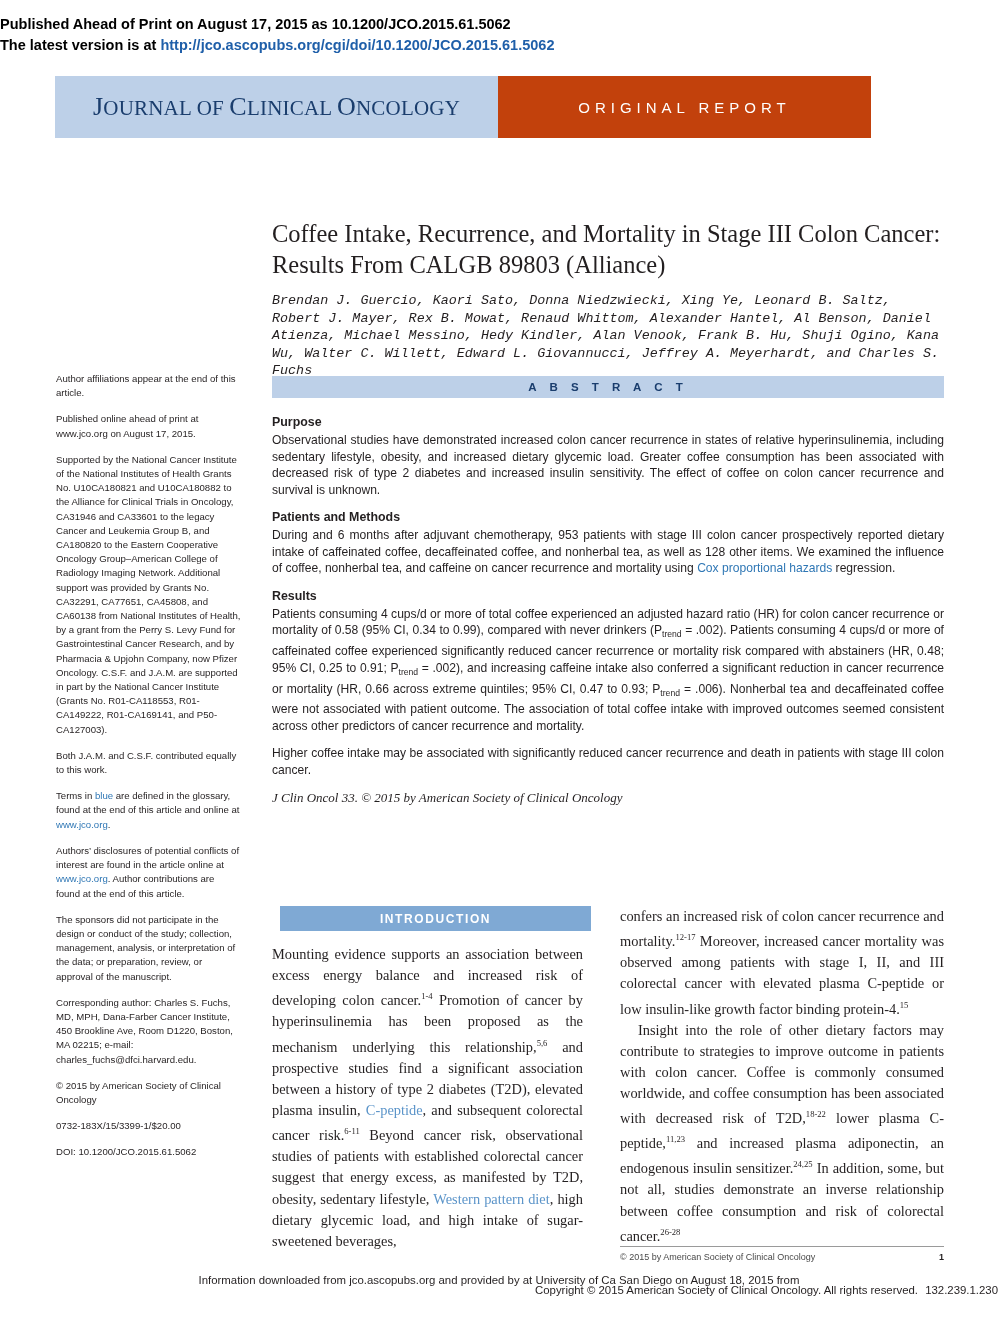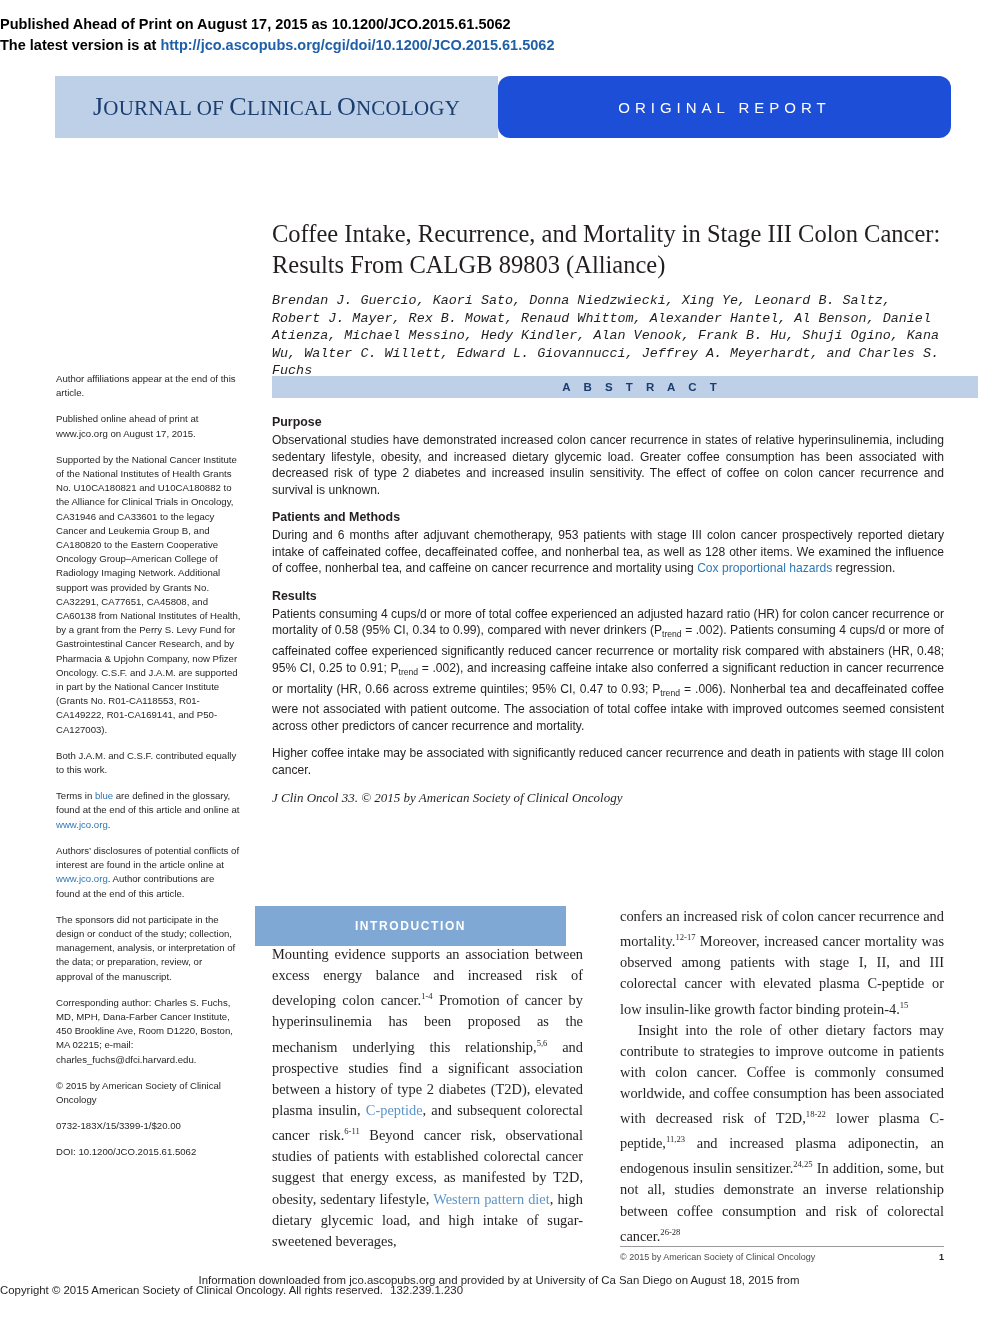--- a/index.html
+++ b/index.html
@@ -35,21 +35,21 @@
   .stamp a {
     color: #1f5fa9;
     text-decoration: none;
   }
 
   
   .masthead {
     position: absolute;
     top: 76px;
     left: 55px;
-    width: 896px;
+    width: 816px;
     height: 62px;
     display: flex;
   }
   .masthead-left {
     width: 443px;
     background: #bdd0e8;
     display: flex;
     align-items: center;
     justify-content: center;
   }
@@ -57,25 +57,24 @@
     font-family: "Liberation Serif", serif;
     color: #1a3d6d;
     font-size: 21px;
     letter-spacing: 0.2px;
   }
   .masthead-left .jrn .cap {
     font-size: 26px;
   }
   .masthead-right {
     flex: 1;
-    background: #1d4ed8;
+    background: #c2410c;
     display: flex;
     align-items: center;
     justify-content: center;
-    border-radius: 12px;
   }
   .masthead-right .orep {
     font-family: "Liberation Sans", sans-serif;
     color: #ffffff;
     font-size: 15px;
     letter-spacing: 5px;
     font-weight: 500;
   }
 
   
@@ -124,21 +123,20 @@
   .abstract-bar {
     position: absolute;
     top: 376px;
     left: 272px;
     width: 672px;
     height: 22px;
     background: #bdd0e8;
     display: flex;
     align-items: center;
     justify-content: center;
-    padding-left: 34px;
   }
   .abstract-bar span {
     font-family: "Liberation Sans", sans-serif;
     font-size: 11.5px;
     font-weight: bold;
     letter-spacing: 5px;
     color: #1a3d6d;
   }
   .abstract {
     position: absolute;
@@ -169,23 +167,23 @@
     font-family: "Liberation Serif", serif;
     font-size: 13px;
   }
   sub { font-size: 8.6px; }
   sup { font-size: 8.6px; }
 
   
   .intro-bar {
     position: absolute;
     top: 906px;
-    left: 255px;
+    left: 280px;
     width: 311px;
-    height: 40px;
+    height: 25px;
     background: #7fa9d4;
     display: flex;
     align-items: center;
     justify-content: center;
   }
   .intro-bar span {
     font-family: "Liberation Sans", sans-serif;
     font-size: 12px;
     font-weight: bold;
     letter-spacing: 1.6px;
@@ -254,21 +252,21 @@
     font-family: "Liberation Sans", sans-serif;
     font-size: 11.4px;
     line-height: 16px;
     color: #231f20;
   }
   .copy-note {
     position: absolute;
     top: 1282px;
     left: 0;
     width: 998px;
-    text-align: left;
+    text-align: right;
     font-family: "Liberation Sans", sans-serif;
     font-size: 11.4px;
     line-height: 16px;
     color: #231f20;
   }
   .copy-bold {
     position: absolute;
     top: 1337px;
     left: 0;
     width: 998px;

